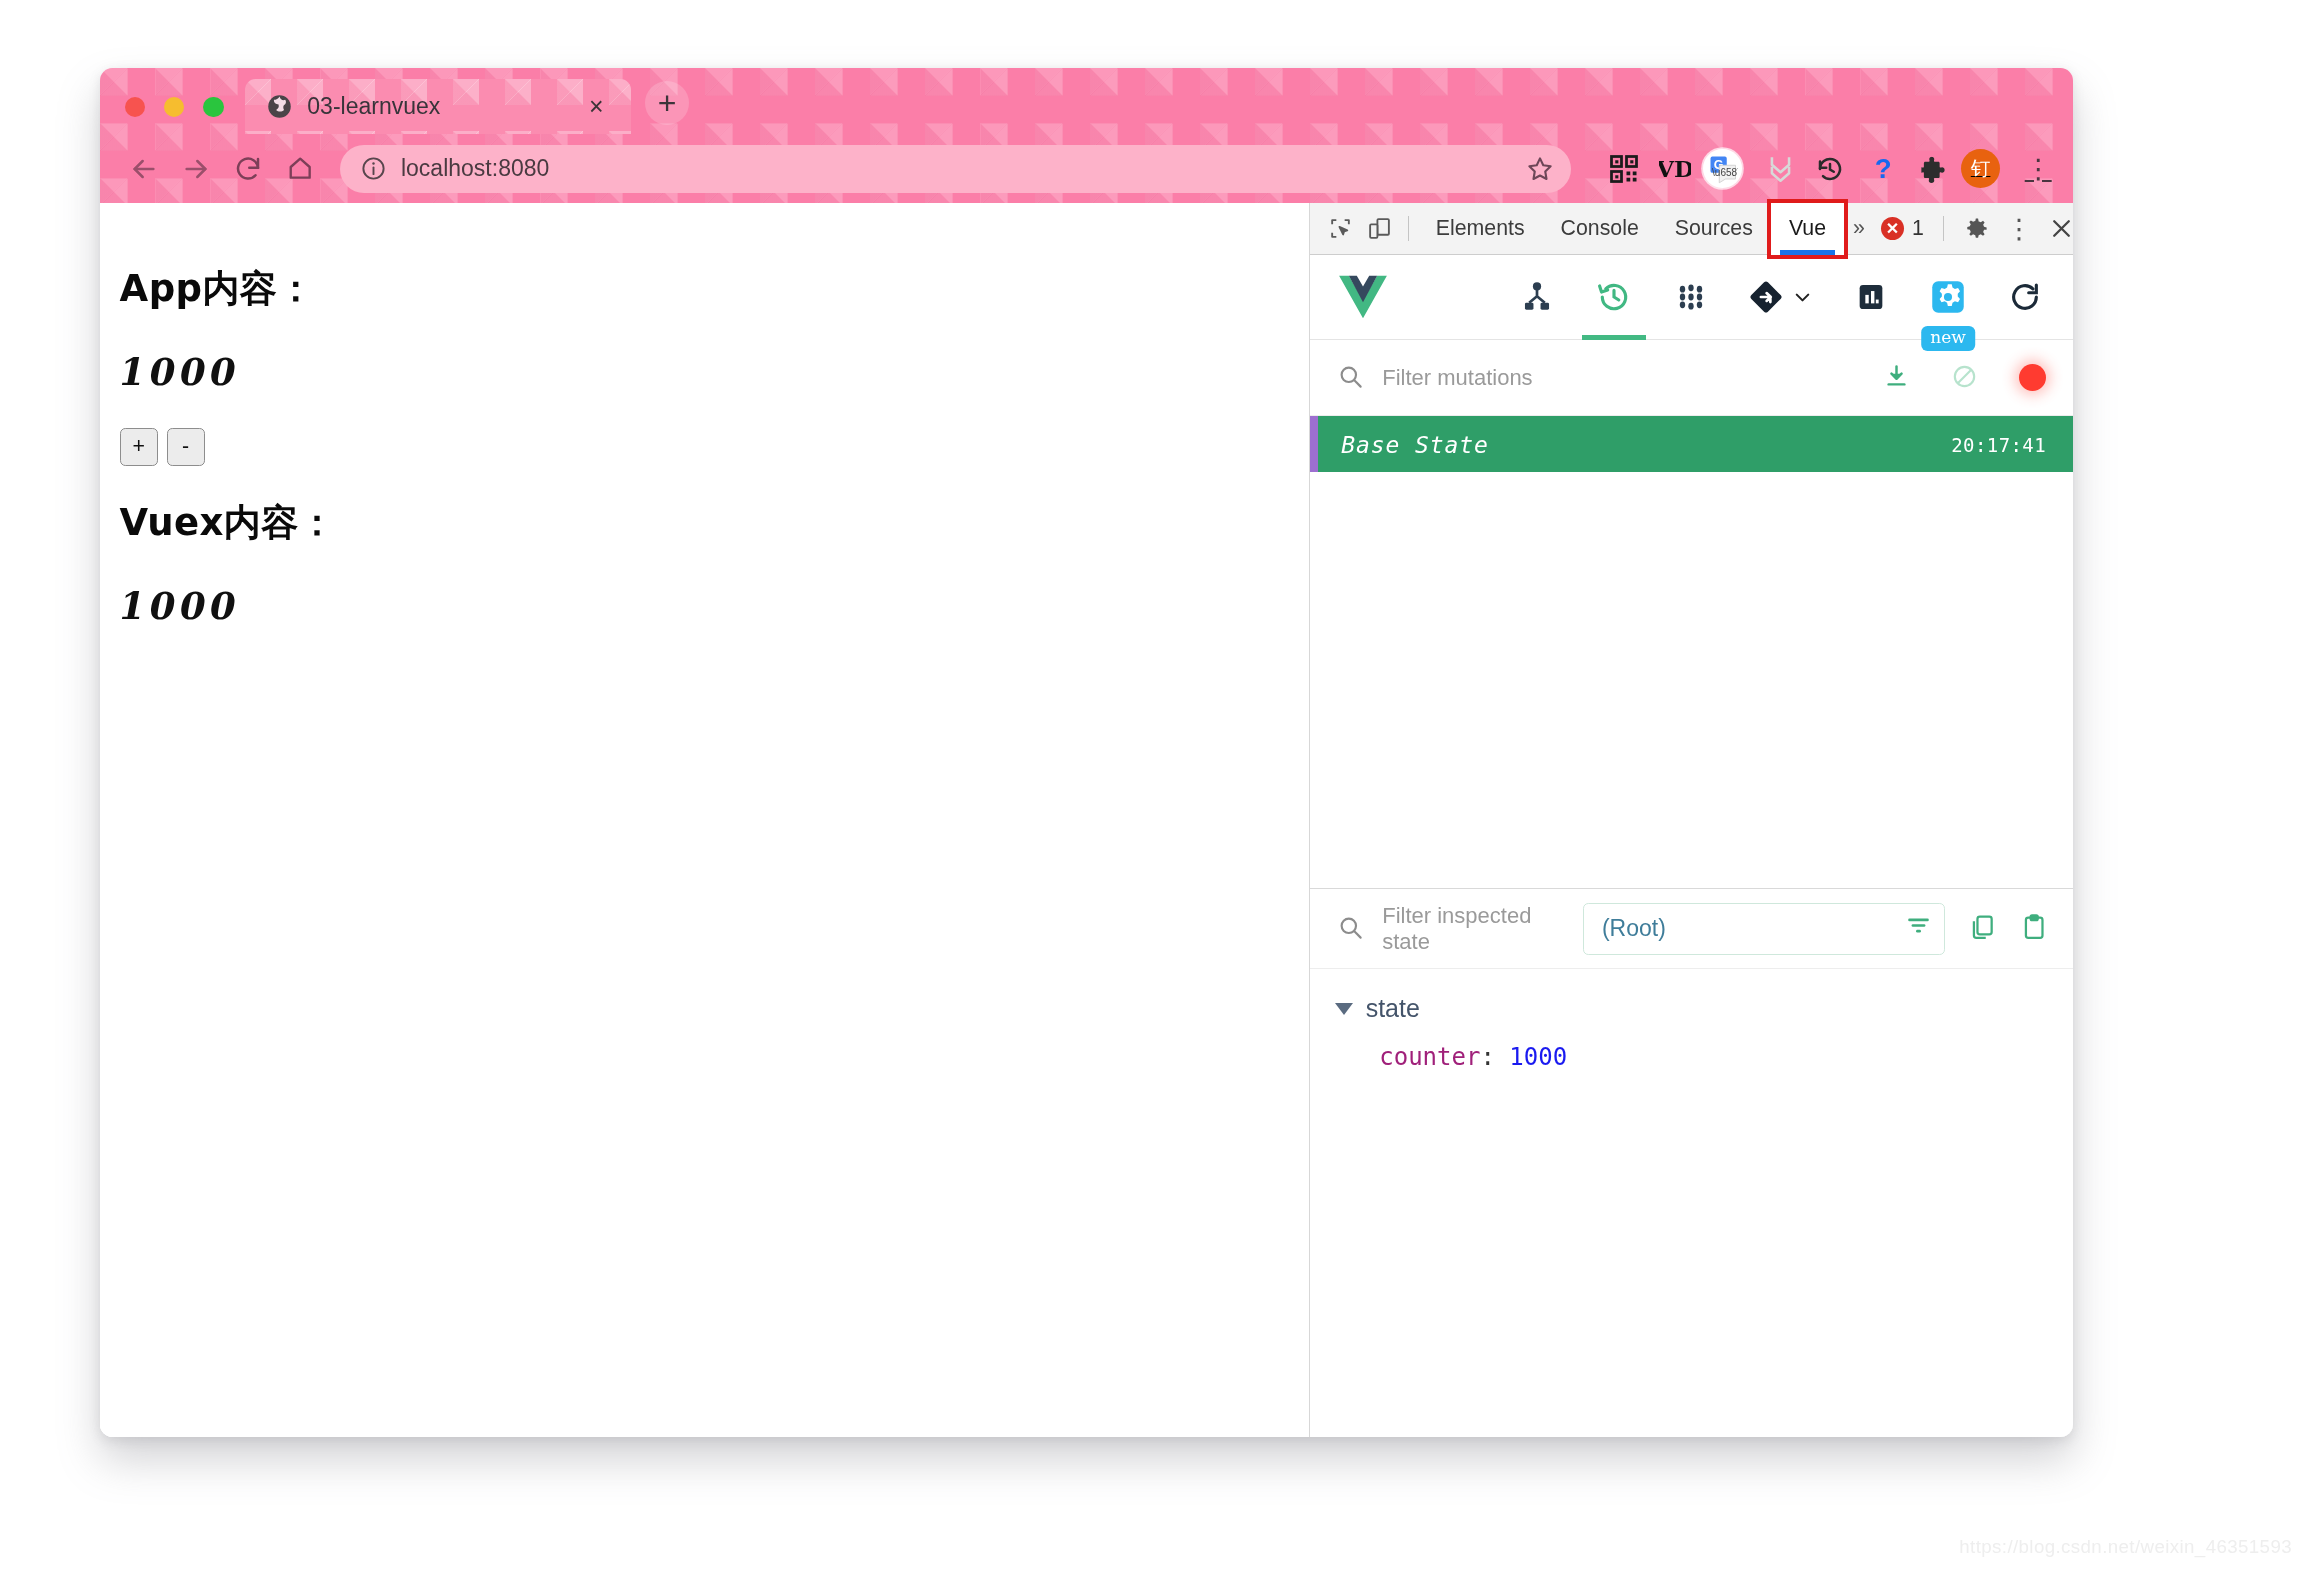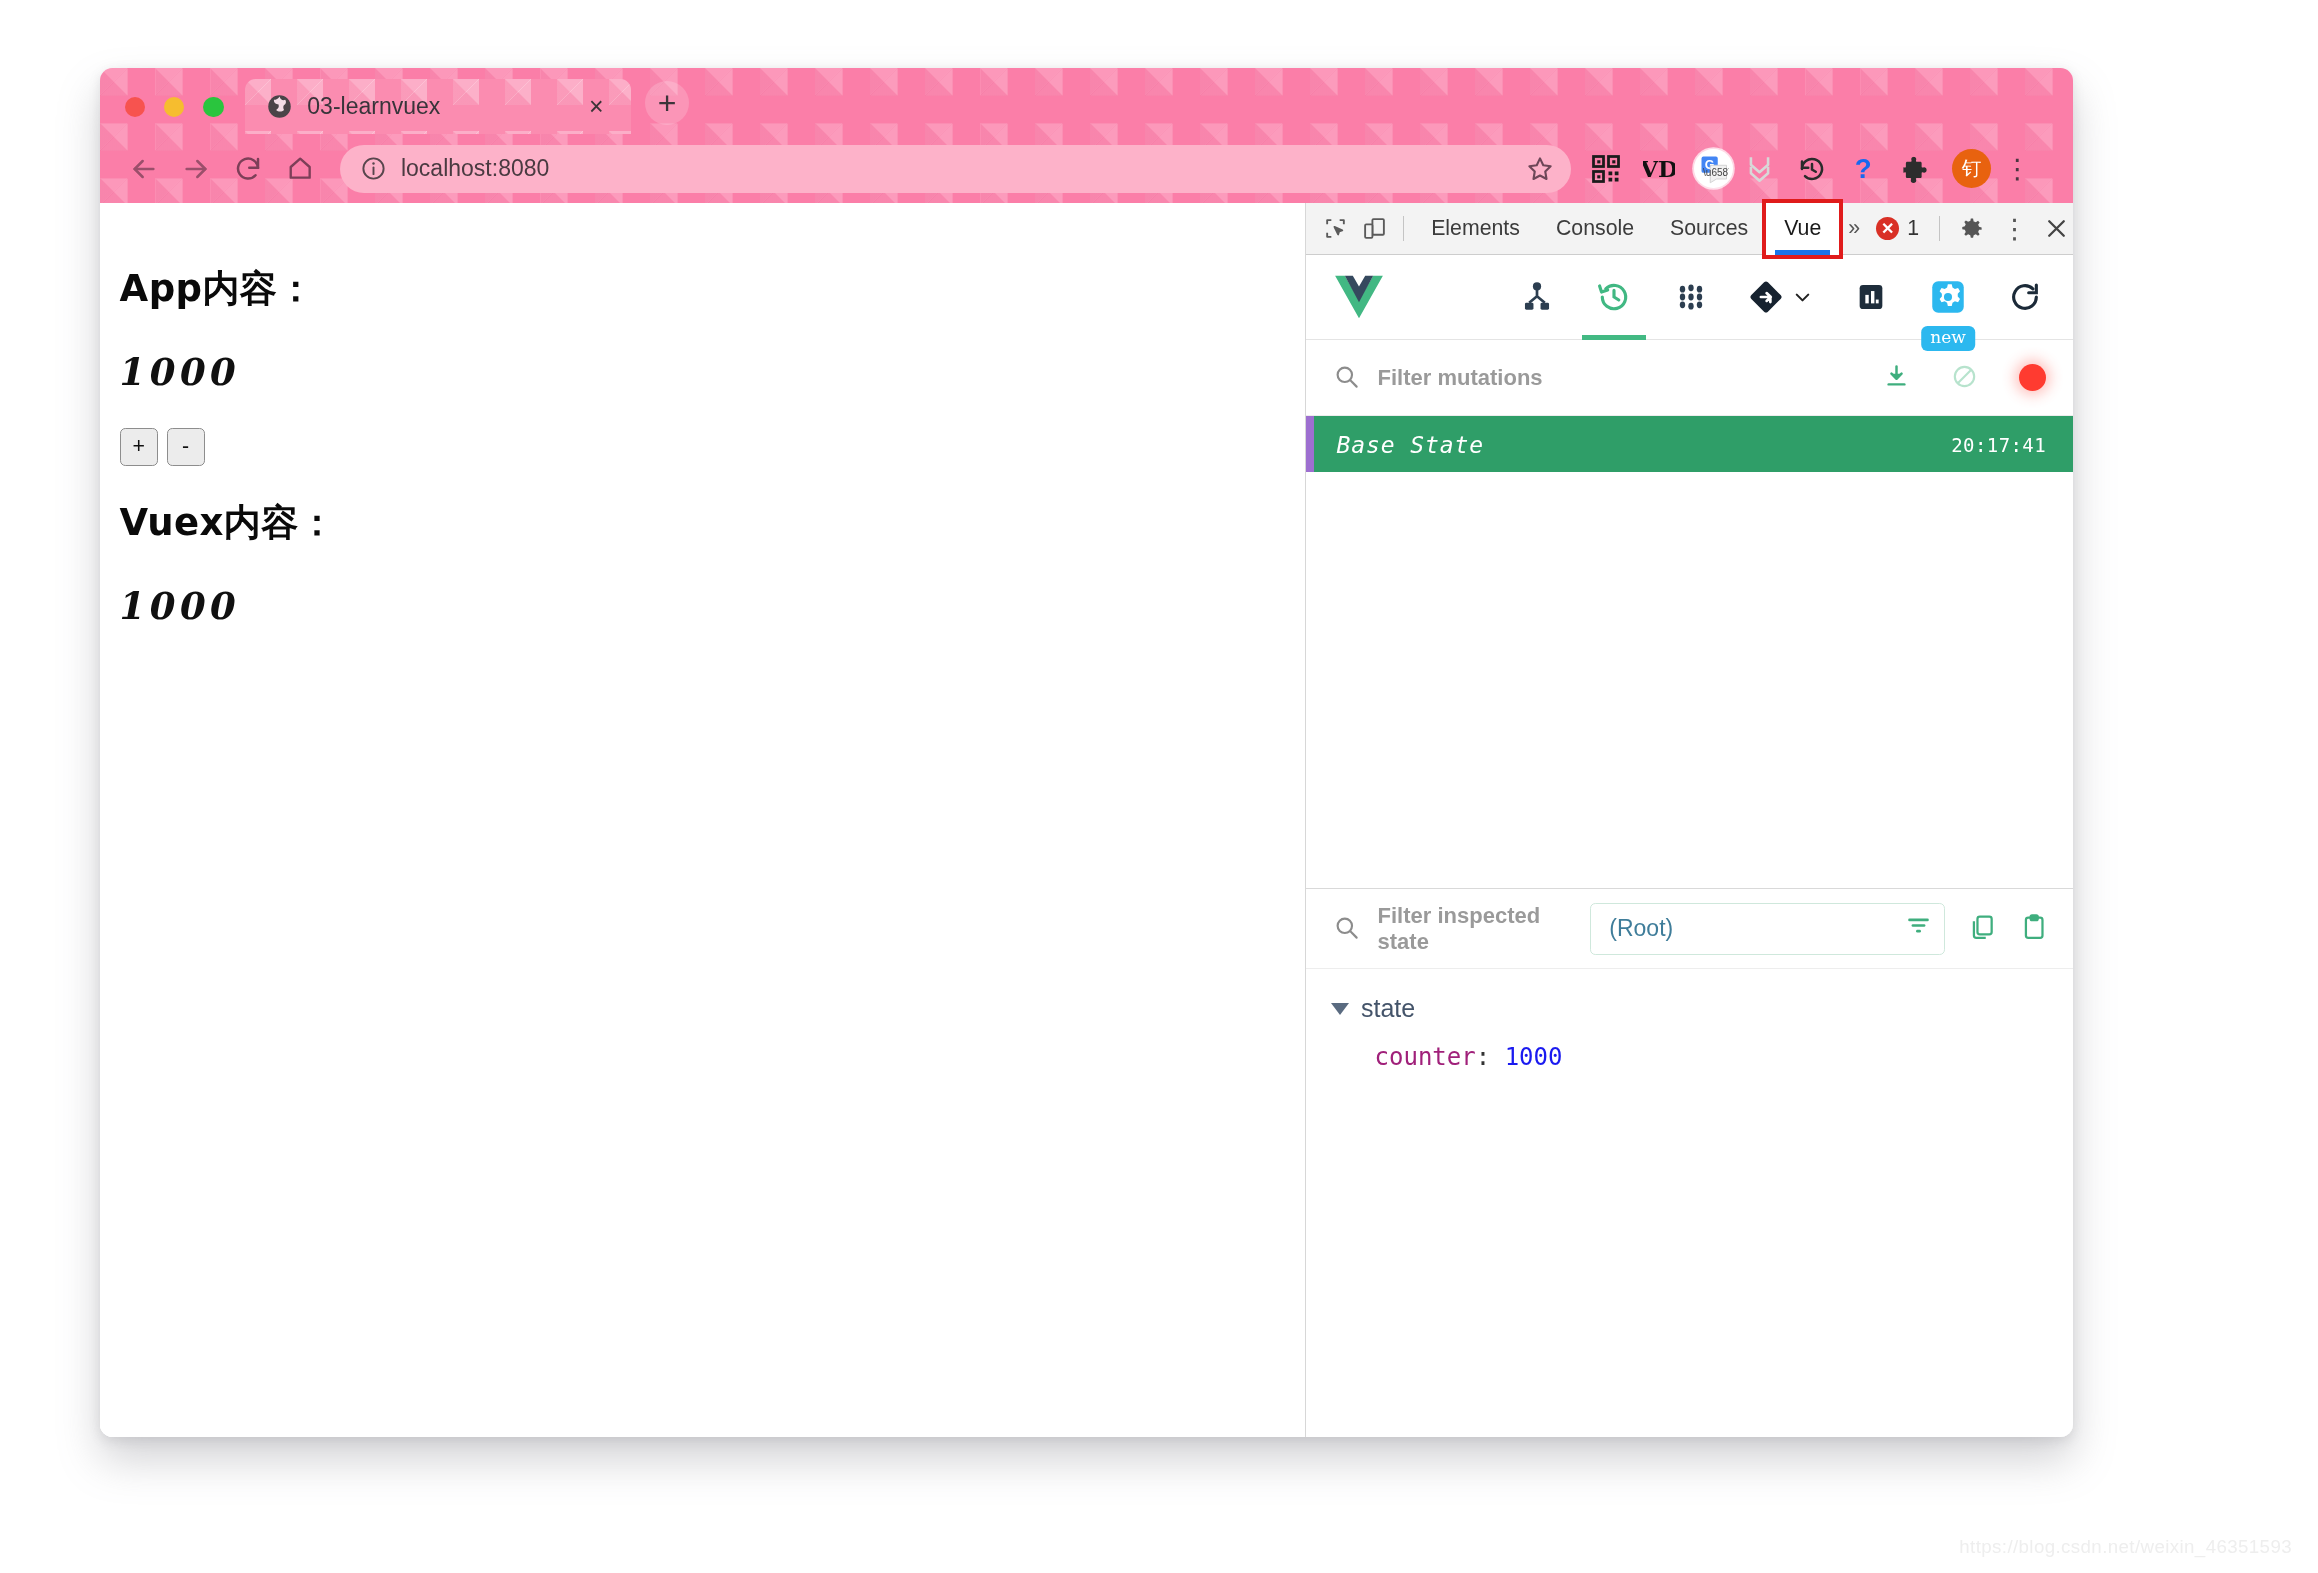--- a/index.html
+++ b/index.html
@@ -129,22 +129,23 @@
   .omni-url {
     margin-left: 14.2px;
     font-size: 23px; color: #4a3a41;
   }
   .omni-star {
     position: absolute; right: 16px; top: 50%; transform: translateY(-50%);
     width: 30px; height: 30px; color: #6e4758;
   }
   .ext-ico {
     width: 48px; height: 48px; flex: 0 0 auto;
-    display: flex; align-items: center; justify-content: flex-start;
+    display: flex; align-items: center; justify-content: flex-end;
     margin-left: 3.6px;
+    text-decoration: underline;
   }
   .ext-circle {
     width: 39px; height: 39px; border-radius: 50%;
     display: flex; align-items: center; justify-content: center;
   }
 
   
   .content {
     display: flex;
     height: 1234px;
@@ -280,21 +281,21 @@
 
   
   .mut-filter {
     height: 76px;
     background: #ffffff;
     border-bottom: 0.9px solid #ededed;
     display: flex; align-items: center;
     padding: 0 27px 0 27px;
     flex: 0 0 auto;
   }
-  .ph-text { font-size: 22px; color: #9a9a9a; margin-left: 18px; font-weight: bold; }
+  .ph-text { font-size: 22px; color: #9a9a9a; margin-left: 18px; }
   .mf-right { margin-left: auto; display: flex; align-items: center; gap: 41px; }
   .rec-dot {
     width: 27px; height: 27px; border-radius: 50%;
     background: #ff3b30;
     box-shadow: 0 0 12.4px 4.4px rgba(255,59,48,.30);
   }
 
   .mut-list { flex: 1 1 auto; background: #fff; overflow: hidden; min-height: 0; }
   .mut-row {
     height: 56px;

